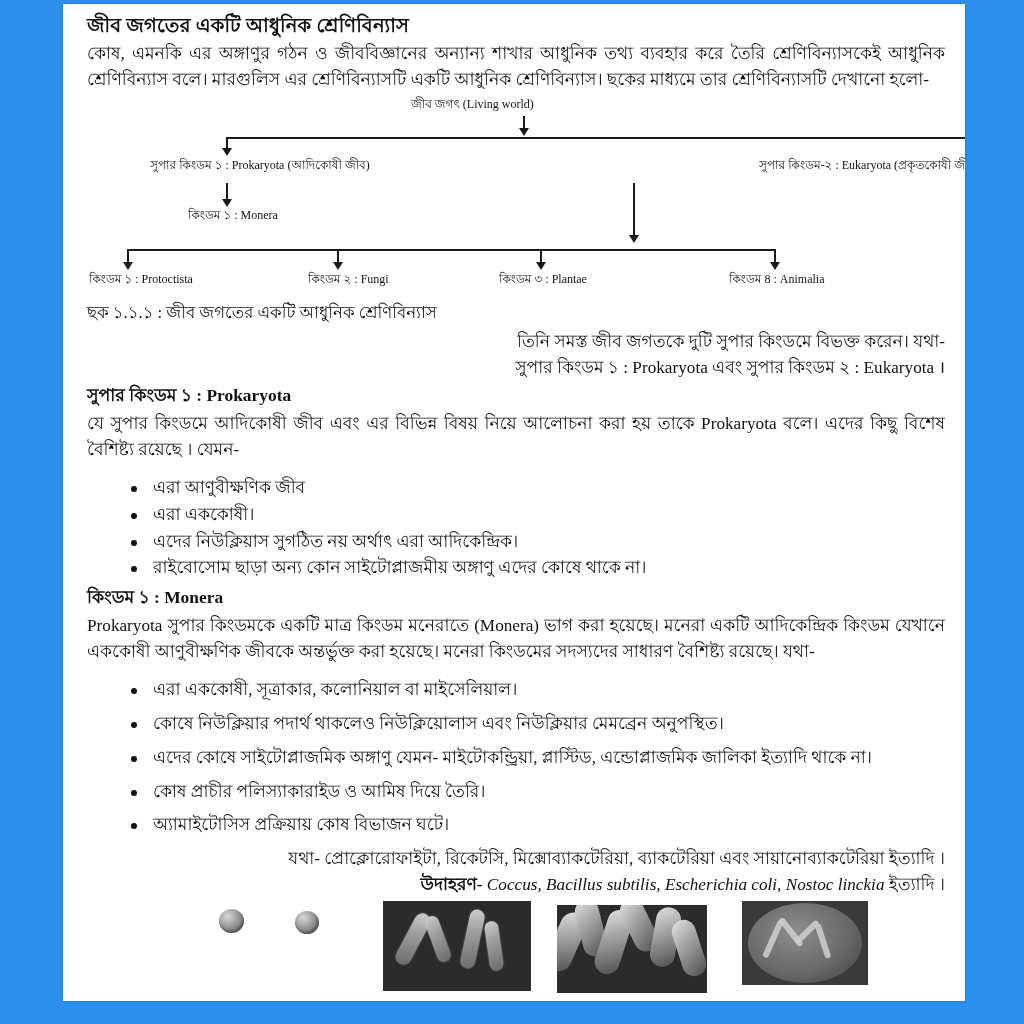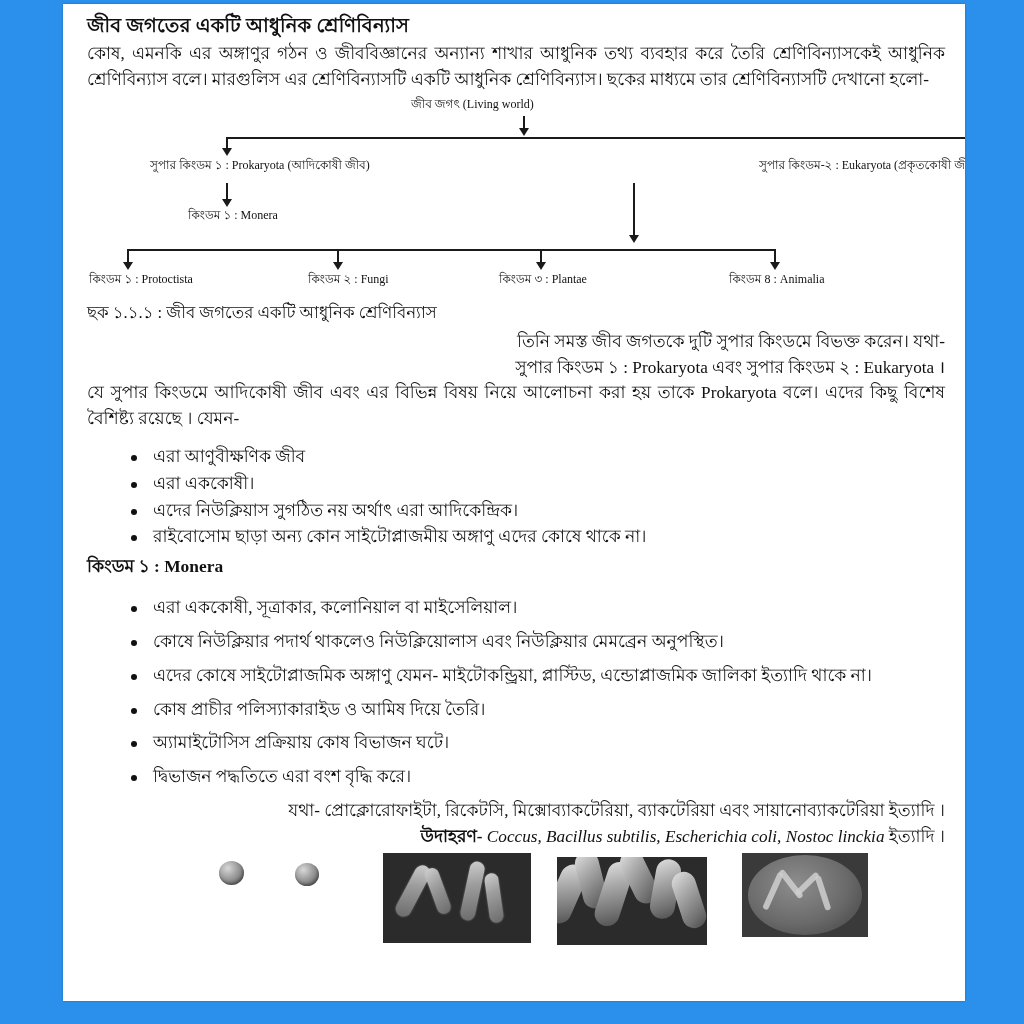--- a/index.html
+++ b/index.html
@@ -198,38 +198,39 @@
     <div class="node" style="left:221px; top:175px;">কিংডম ২ : Fungi</div>
     <div class="node" style="left:412px; top:175px;">কিংডম ৩ : Plantae</div>
     <div class="node" style="left:642px; top:175px;">কিংডম 8 : Animalia</div>
   </div>
 
   <div class="fig-caption">ছক ১.১.১ : জীব জগতের একটি আধুনিক শ্রেণিবিন্যাস</div>
 
   <p class="para nojust">তিনি সমস্ত জীব জগতকে দুটি সুপার কিংডমে বিভক্ত করেন। যথা-</p>
   <p class="para nojust">সুপার কিংডম ১ : Prokaryota এবং সুপার কিংডম ২ : Eukaryota ।</p>
 
+  <div class="heading-line">সুপার কিংডম ১ : Prokaryota</div>
   <p class="para">যে সুপার কিংডমে আদিকোষী জীব এবং এর বিভিন্ন বিষয় নিয়ে আলোচনা করা হয় তাকে Prokaryota বলে। এদের কিছু বিশেষ বৈশিষ্ট্য রয়েছে । যেমন-</p>
 
   <ul class="blist">
     <li>এরা আণুবীক্ষণিক জীব</li>
     <li>এরা এককোষী।</li>
     <li>এদের নিউক্লিয়াস সুগঠিত নয় অর্থাৎ এরা আদিকেন্দ্রিক।</li>
     <li>রাইবোসোম ছাড়া অন্য কোন সাইটোপ্লাজমীয় অঙ্গাণু এদের কোষে থাকে না।</li>
   </ul>
 
   <div class="heading-line">কিংডম ১ : Monera</div>
+  <p class="para">Prokaryota সুপার কিংডমকে একটি মাত্র কিংডম মনেরাতে (Monera) ভাগ করা হয়েছে। মনেরা একটি  আদিকেন্দ্রিক কিংডম যেখানে এককোষী আণুবীক্ষণিক জীবকে অন্তর্ভুক্ত করা হয়েছে। মনেরা কিংডমের সদস্যদের সাধারণ বৈশিষ্ট্য রয়েছে। যথা-</p>
 
   <ul class="blist loose">
     <li>এরা এককোষী, সূত্রাকার, কলোনিয়াল বা মাইসেলিয়াল।</li>
     <li>কোষে নিউক্লিয়ার পদার্থ থাকলেও নিউক্লিয়োলাস এবং নিউক্লিয়ার মেমব্রেন অনুপস্থিত।</li>
     <li>এদের কোষে সাইটোপ্লাজমিক অঙ্গাণু যেমন- মাইটোকন্ড্রিয়া, প্লাস্টিড, এন্ডোপ্লাজমিক জালিকা ইত্যাদি থাকে না।</li>
     <li>কোষ প্রাচীর পলিস্যাকারাইড ও আমিষ দিয়ে তৈরি।</li>
     <li>অ্যামাইটোসিস প্রক্রিয়ায় কোষ বিভাজন ঘটে।</li>
-    <li>দ্বিভাজন  পদ্ধতিতে এরা বংশ বৃদ্ধি করে।</li>
   </ul>
 
   <p class="para nojust">যথা- প্রোক্লোরোফাইটা, রিকেটসি, মিক্সোব্যাকটেরিয়া, ব্যাকটেরিয়া এবং সায়ানোব্যাকটেরিয়া ইত্যাদি ।</p>
 
   <p class="para nojust">
     <span class="bold">উদাহরণ-</span><span style="font-style:italic"> Coccus, Bacillus subtilis, Escherichia coli, Nostoc linckia </span><span>ইত্যাদি ।</span>
   </p>
 
   <div class="img-strip">
 

